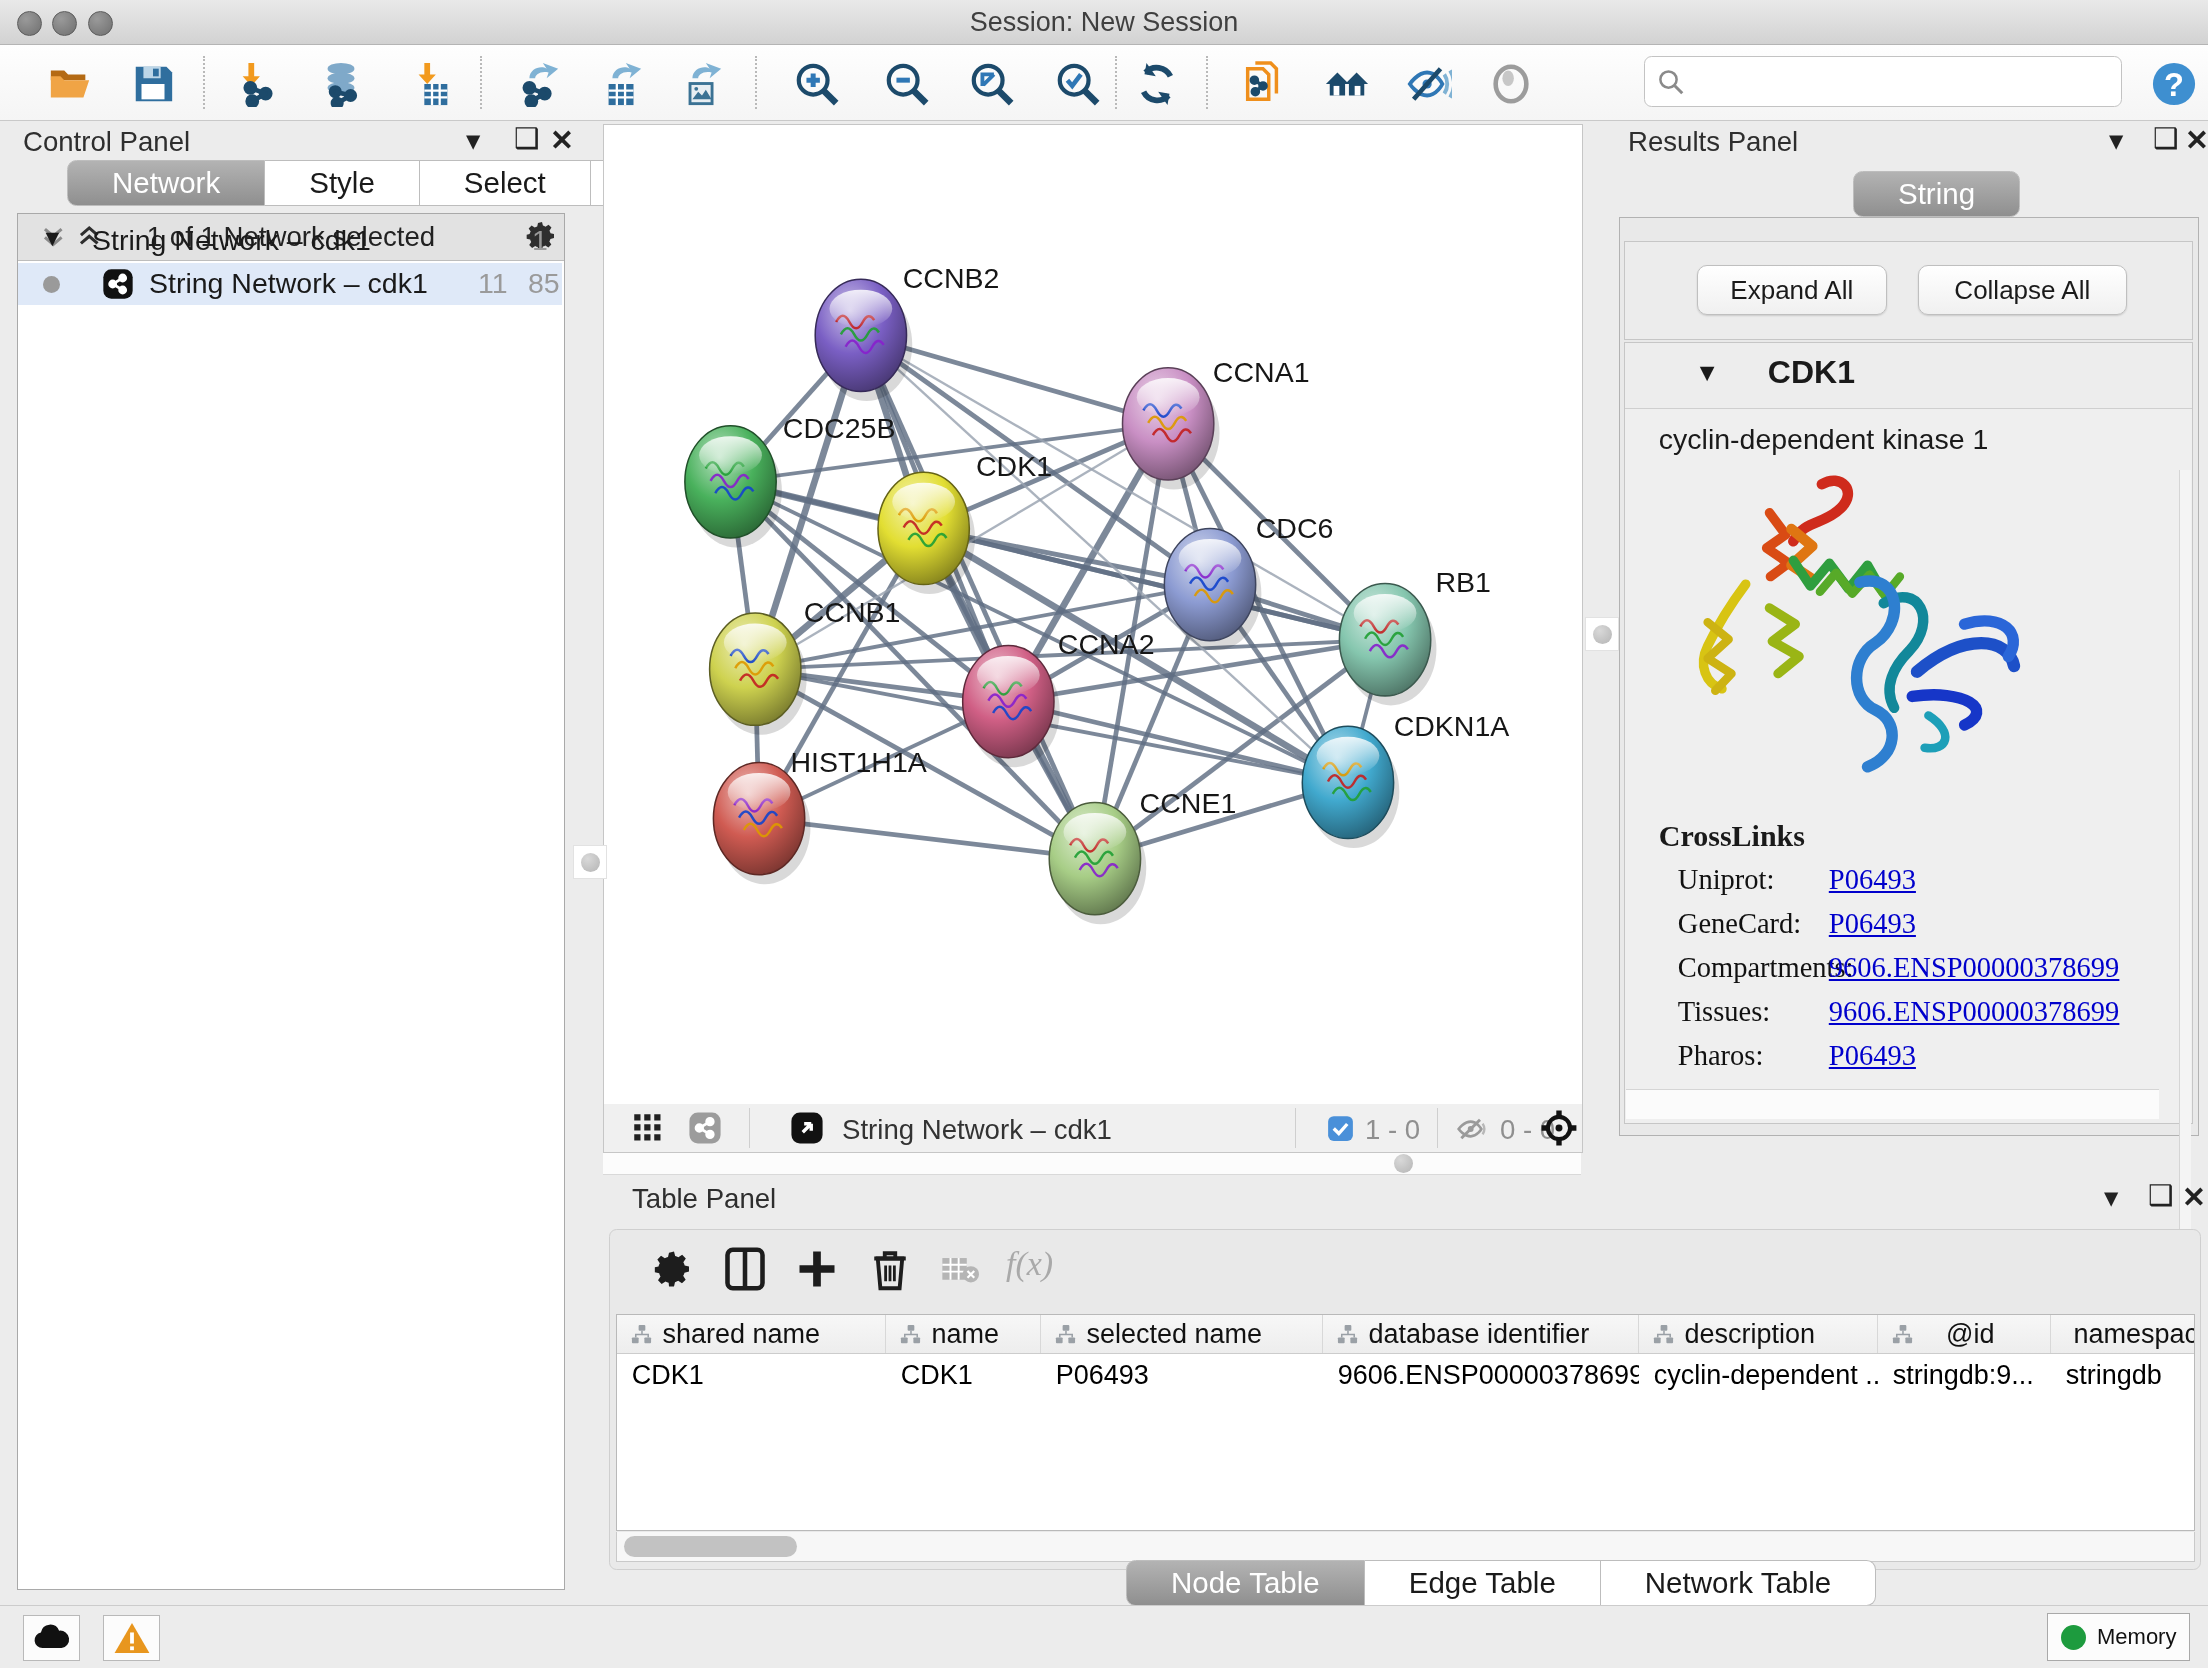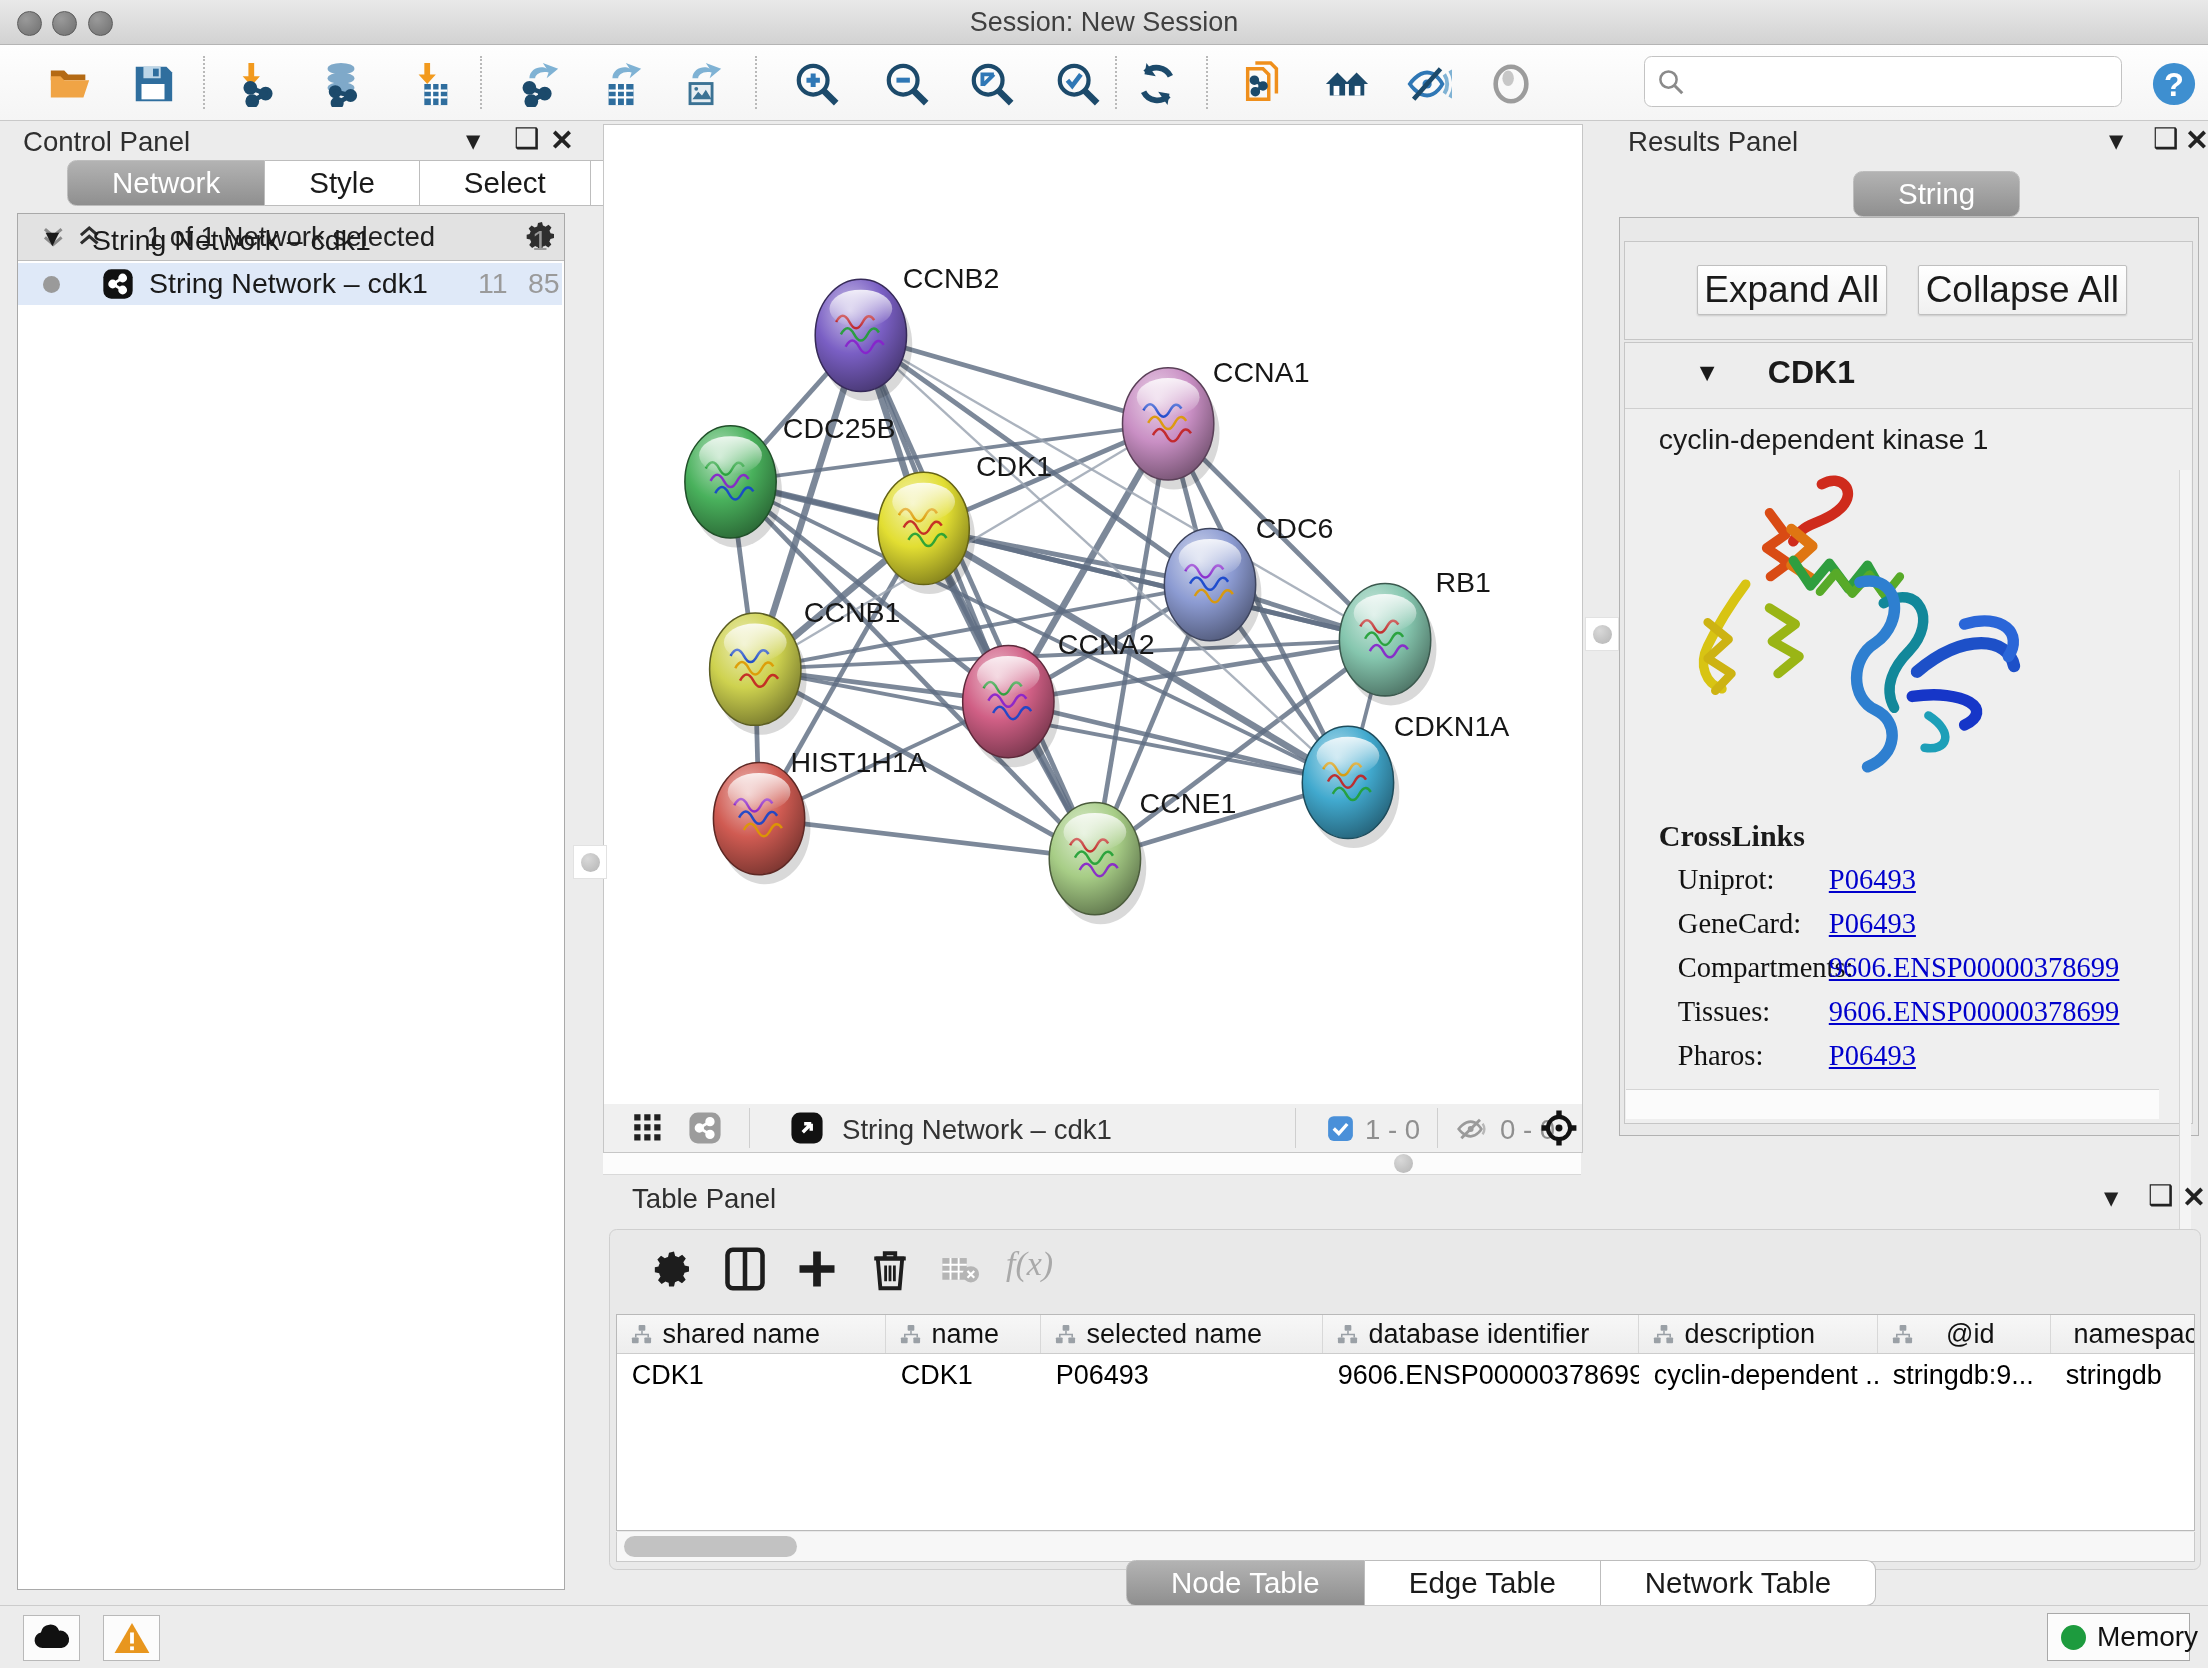--- a/index.html
+++ b/index.html
@@ -42,22 +42,22 @@
   .graycount{color:#9a9a9a;}
   
   #net-canvas{left:603px;top:124px;width:978px;height:980px;background:#fff;border:1px solid #c6c6c6;}
   #net-footer{left:603px;top:1104px;width:978px;height:48px;background:#f0f0f0;border:1px solid #c6c6c6;border-top:none;}
   #net-footer .lbl{font-size:27.6px;color:#333;}
   #net-strip{left:603px;top:1153px;width:978px;height:21px;background:#fcfcfc;border-bottom:1px solid #d9d9d9;}
   .count-lbl{font-size:27.6px;color:#8f8f8f;}
   
   #results-box{left:1619px;top:217px;width:578px;height:917px;background:#e9e9e9;border:1px solid #b2b2b2;}
   #expand-box{left:3.8px;top:23px;width:567px;height:97px;background:#ececec;border:1px solid #c6c6c6;}
-  .wbtn{height:48px;background:linear-gradient(#ffffff,#f0f0f0);border:1px solid #bfbfbf;border-radius:2px;
-        font-size:37px;text-align:center;line-height:48px;box-shadow:0 1px 1.9px rgba(0,0,0,.15);}
+  .wbtn{height:48px;background:linear-gradient(#ffffff,#f0f0f0);border:1px solid #bfbfbf;border-radius:10px;
+        font-size:26px;text-align:center;line-height:48px;box-shadow:0 1px 1.9px rgba(0,0,0,.15);}
   #cdk1-box{left:3.8px;top:124px;width:567px;height:780px;background:#efefef;border:1px solid #c6c6c6;}
   #cdk1-head{left:0;top:0;width:100%;height:65px;background:#ededed;border-bottom:1px solid #cfcfcf;}
   .serif{font-family:"Liberation Serif",serif;}
   .xl-label{font-size:28.5px;color:#111;}
   .xl-value{font-size:28.5px;color:#0000cc;text-decoration:underline;}
   #res-vscroll{left:554px;top:127px;width:11.4px;height:772px;background:#f4f4f4;border-left:1px solid #d5d5d5;}
   #res-hstrip{left:1px;top:746px;width:533px;height:28.5px;background:#fbfbfb;border-top:1px solid #d5d5d5;}
   
   #table-box{left:609px;top:1229px;width:1590px;height:339px;background:#e9e9e9;border:1px solid #cfcfcf;border-radius:7.6px;}
   #node-table{left:5.7px;top:84px;width:1577px;height:215px;background:#fff;border:1px solid #b9b9b9;overflow:hidden;}
@@ -69,21 +69,21 @@
   .nt-cell{padding-left:15px;box-sizing:border-box;font-size:27px;color:#000;line-height:40px;
            overflow:hidden;white-space:nowrap;}
   #nt-scroll{left:5.7px;top:302px;width:1577px;height:28.5px;background:#f7f7f7;border:1px solid #c9c9c9;border-top:none;}
   #nt-thumb{left:7.6px;top:3.8px;width:173px;height:21px;background:#c2c2c2;border-radius:10.5px;}
   #fx-label{font-family:"Liberation Serif",serif;font-style:italic;font-size:34px;color:#a9a9a9;}
   
   #statusline{left:0;top:1605px;width:2208px;height:0;border-top:1px solid #cccccc;}
   .sbox{top:1615px;width:55px;height:44px;background:#fcfcfc;border:1.9px solid #b9b9b9;}
   #memory-btn{left:2047px;top:1613px;width:141px;height:46px;background:#fcfcfc;border:1.9px solid #a9a9a9;}
   #memory-btn span.dot{position:absolute;left:13.3px;top:10.5px;width:25px;height:25px;border-radius:50%;background:#1d9b3e;}
-  #memory-btn .mlabel{position:absolute;left:49px;top:0;height:32px;line-height:46px;font-size:28px;color:#111;}
+  #memory-btn .mlabel{position:absolute;left:49px;top:0;height:32px;line-height:46px;font-size:22px;color:#111;}
   .split-dot{width:32px;height:32px;background:#fff;border:1px solid #e2e2e2;display:flex;align-items:center;justify-content:center;}
   .split-dot i{display:block;width:19px;height:19px;border-radius:50%;
                background:radial-gradient(circle at 35% 30%,#d9d9d9,#b4b4b4);}
 </style>
 </head>
 <body>
 
 <div id="app">
 
   <div id="titlebar" class="abs">

